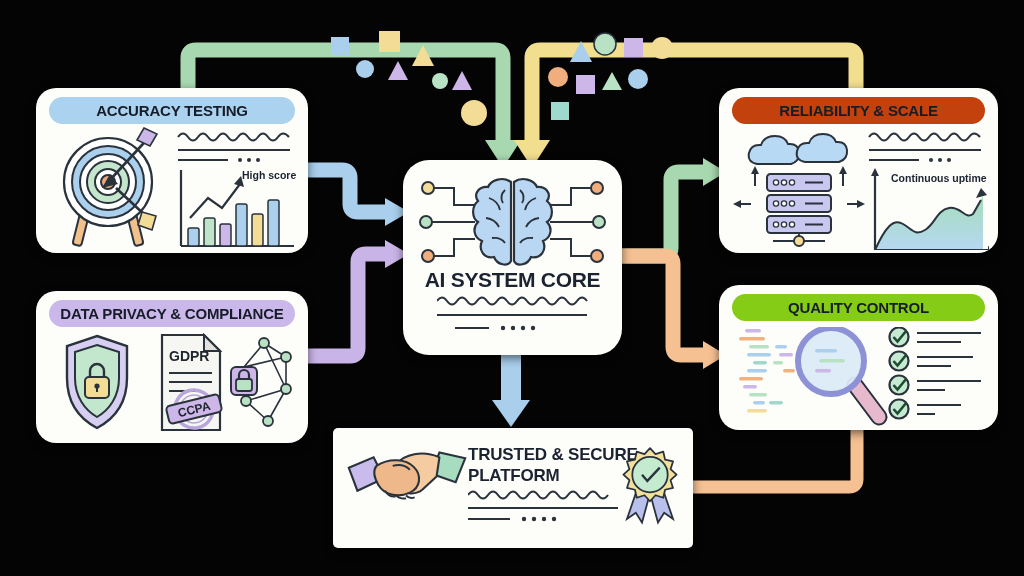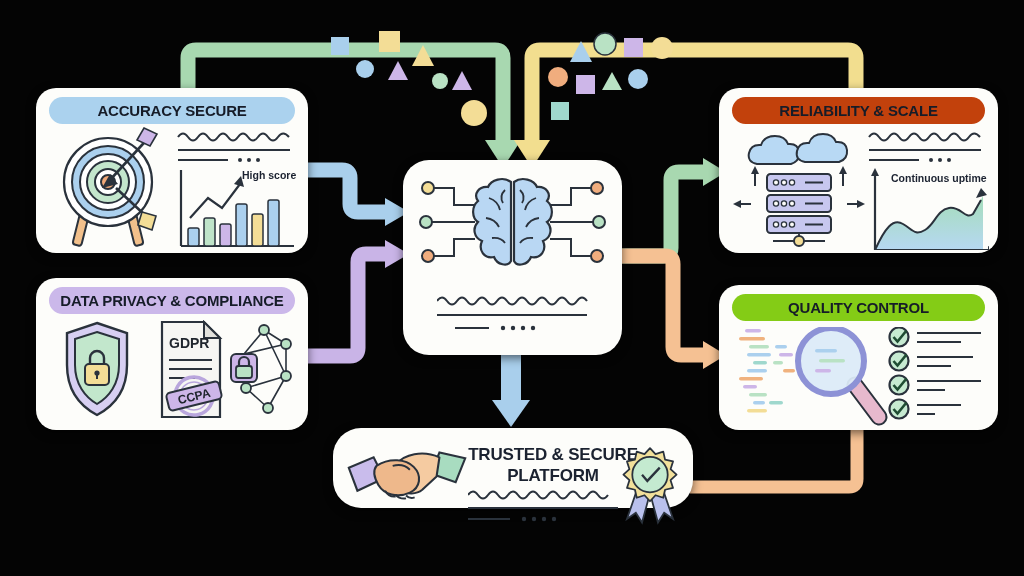--- a/index.html
+++ b/index.html
@@ -86,21 +86,21 @@
       <circle cx="638" cy="79" r="10" fill="#a9cfec"></circle>
       <rect x="551" y="102" width="18" height="18" fill="#9fd8cd"></rect>
       <polygon points="581,41 592,62 570,62" fill="#a9cfec"></polygon>
       <circle cx="605" cy="44" r="11" fill="#b9e2c4" stroke="#2a323c" stroke-width="1.5"></circle>
       <rect x="624" y="38" width="19" height="19" fill="#cdb6e8"></rect>
       <circle cx="662" cy="48" r="11" fill="#f3dd96"></circle>
     </g>
   </svg>
 
   <div class="box" style="left:36px;top:88px;width:272px;height:165px;">
-    <div class="pill pill-blue">ACCURACY SECURE</div>
+    <div class="pill pill-blue">ACCURACY TESTING</div>
     <svg class="icon-svg" style="left:10px;top:38px;" width="252" height="126" viewBox="0 0 252 126">
       <g transform="translate(14,0)">
         <rect x="20" y="86" width="9" height="34" rx="3" transform="rotate(14 24 88)" fill="#f2c08b" stroke="#2a323c" stroke-width="2"></rect>
         <rect x="67" y="86" width="9" height="34" rx="3" transform="rotate(-14 72 88)" fill="#f2c08b" stroke="#2a323c" stroke-width="2"></rect>
         <circle cx="48" cy="56" r="44" fill="#ffffff" stroke="#2a323c" stroke-width="2.2"></circle>
         <circle cx="48" cy="56" r="36" fill="#abd0ee" stroke="#2a323c" stroke-width="2"></circle>
         <circle cx="48" cy="56" r="28" fill="#ffffff" stroke="#2a323c" stroke-width="2"></circle>
         <circle cx="48" cy="56" r="21" fill="#c3e6cc" stroke="#2a323c" stroke-width="2"></circle>
         <circle cx="48" cy="56" r="13" fill="#ffffff" stroke="#2a323c" stroke-width="2"></circle>
         <circle cx="48" cy="56" r="7" fill="#f0a878" stroke="#2a323c" stroke-width="2"></circle>
@@ -128,21 +128,21 @@
         <rect x="58" y="38" width="11" height="42" rx="2" fill="#abd0ee" stroke="#2a323c" stroke-width="1.5"></rect>
         <rect x="74" y="48" width="11" height="32" rx="2" fill="#f3dd96" stroke="#2a323c" stroke-width="1.5"></rect>
         <rect x="90" y="34" width="11" height="46" rx="2" fill="#abd0ee" stroke="#2a323c" stroke-width="1.5"></rect>
         <polyline points="12,52 30,32 44,42 62,18" fill="none" stroke="#2a323c" stroke-width="2.2"></polyline>
         <polygon points="56,18 66,21 63,10" fill="#2a323c"></polygon>
         <text x="64" y="13" font-size="10.5" font-weight="bold" fill="#1b2230">High score</text>
       </g>
     </svg>
   </div>
 
-  <div class="box" style="left:36px;top:278px;width:272px;height:152px;">
+  <div class="box" style="left:36px;top:291px;width:272px;height:152px;">
     <div class="pill pill-purple">DATA PRIVACY &amp; COMPLIANCE</div>
     <svg class="icon-svg" style="left:12px;top:42px;" width="248" height="104" viewBox="0 0 248 104">
       <g transform="translate(16,2)">
         <path d="M33,1 L63,11 V43 C63,68 50,84 33,93 C16,84 3,68 3,43 V11 Z" fill="#d7cff2" stroke="#2a323c" stroke-width="2.4"></path>
         <path d="M33,10 L55,17 V43 C55,62 45,75 33,82 C21,75 11,62 11,43 V17 Z" fill="#c2e7cc" stroke="#2a323c" stroke-width="2"></path>
         <rect x="21" y="42" width="24" height="21" rx="4" fill="#f3dd96" stroke="#2a323c" stroke-width="2"></rect>
         <path d="M26,42 v-6 a7,7 0 0 1 14,0 v6" fill="none" stroke="#2a323c" stroke-width="2.4"></path>
         <circle cx="33" cy="51" r="2.6" fill="#2a323c"></circle>
           <path d="M33,52 v5" stroke="#2a323c" stroke-width="2"></path>
       </g>
@@ -190,20 +190,21 @@
       <circle cx="179" cy="84" r="6" fill="#f0ad7e" stroke="#2a323c" stroke-width="2"></circle>
       <g transform="translate(57,8)">
         <path d="M36,2 C28,-4 16,0 13,7 C4,6 -2,14 3,21 C-4,27 -3,38 3,42 C-3,48 -1,58 7,61 C3,70 9,79 19,77 C22,85 33,87 36,81 Z" fill="#b9d7f3" stroke="#2a323c" stroke-width="2.2"></path>
         <path d="M14,18 q9,3 11,12 M11,38 q9,1 13,9 M17,58 q9,-1 13,5 M30,10 q-6,6 -2,13" fill="none" stroke="#2a323c" stroke-width="1.8"></path>
       </g>
       <g transform="translate(132,8) scale(-1,1)">
         <path d="M36,2 C28,-4 16,0 13,7 C4,6 -2,14 3,21 C-4,27 -3,38 3,42 C-3,48 -1,58 7,61 C3,70 9,79 19,77 C22,85 33,87 36,81 Z" fill="#b9d7f3" stroke="#2a323c" stroke-width="2.2"></path>
         <path d="M14,18 q9,3 11,12 M11,38 q9,1 13,9 M17,58 q9,-1 13,5 M30,10 q-6,6 -2,13" fill="none" stroke="#2a323c" stroke-width="1.8"></path>
       </g>
     </svg>
+    <div class="core-title">AI SYSTEM CORE</div>
     <svg class="icon-svg" style="left:34px;top:136px;" width="151" height="46" viewBox="0 0 151 46">
       <g stroke="#2a323c" fill="none">
         <path stroke-width="2" d="M0,5 q5,-7 10,0 t10,0 t10,0 t10,0 t10,0 t10,0 t10,0 t10,0 t10,0 t10,0 t10,0 t10,0 t10,0 t10,0 t10,0"></path>
         <path stroke-width="2.2" d="M0,19 H150"></path>
         <path stroke-width="2.2" d="M18,32 H52"></path>
         <g fill="#2a323c" stroke="none">
           <circle cx="66" cy="32" r="2.2"></circle>
             <circle cx="76" cy="32" r="2.2"></circle>
             <circle cx="86" cy="32" r="2.2"></circle>
             <circle cx="96" cy="32" r="2.2"></circle>
@@ -319,21 +320,21 @@
         </g>
         <g transform="translate(0,72)">
           <circle cx="10" cy="10" r="9.5" fill="#c6ead1" stroke="#2a323c" stroke-width="2.2"></circle>
           <path d="M4.5,10 l4,4.5 l9,-11" fill="none" stroke="#1f4d33" stroke-width="2.6"></path>
           <path d="M28,6 H72 M28,15 H46" stroke="#2a323c" stroke-width="2.2"></path>
         </g>
       </g>
     </svg>
   </div>
 
-  <div class="box" style="left:333px;top:428px;width:360px;height:80px;border-radius:28px;text-align:center;">
+  <div class="box" style="left:333px;top:428px;width:360px;height:120px;border-radius:5px;">
     <svg class="icon-svg" style="left:12px;top:18px;" width="124" height="78" viewBox="0 0 130 80">
       <polygon points="4,22 30,11 41,33 13,46" fill="#c9bcec" stroke="#2a323c" stroke-width="2.2"></polygon>
       <polygon points="126,12 99,6 90,28 116,37" fill="#a8dcc0" stroke="#2a323c" stroke-width="2.2"></polygon>
       <path d="M99,11 C81,3 62,8 54,18 C46,28 48,41 58,46 C65,50 75,50 81,45 L96,31 Z" fill="#f5cba1" stroke="#2a323c" stroke-width="2.2" stroke-linejoin="round"></path>
       <path d="M33,20 C47,11 64,13 72,21 C81,30 79,43 68,48 C55,54 41,50 35,40 C31,33 29,25 33,20 Z" fill="#eeb88b" stroke="#2a323c" stroke-width="2.2" stroke-linejoin="round"></path>
       <path d="M42,46 q4,7 11,6 M53,50 q4,5 11,4 M64,51 q4,4 9,2 M50,20 q11,-3 18,4" fill="none" stroke="#2a323c" stroke-width="2"></path>
     </svg>
     <div class="trusted-title">TRUSTED &amp; SECURE PLATFORM</div>
     <svg class="icon-svg" style="left:135px;top:62px;" width="165" height="38" viewBox="0 0 165 38">
       <g stroke="#2a323c" fill="none">

